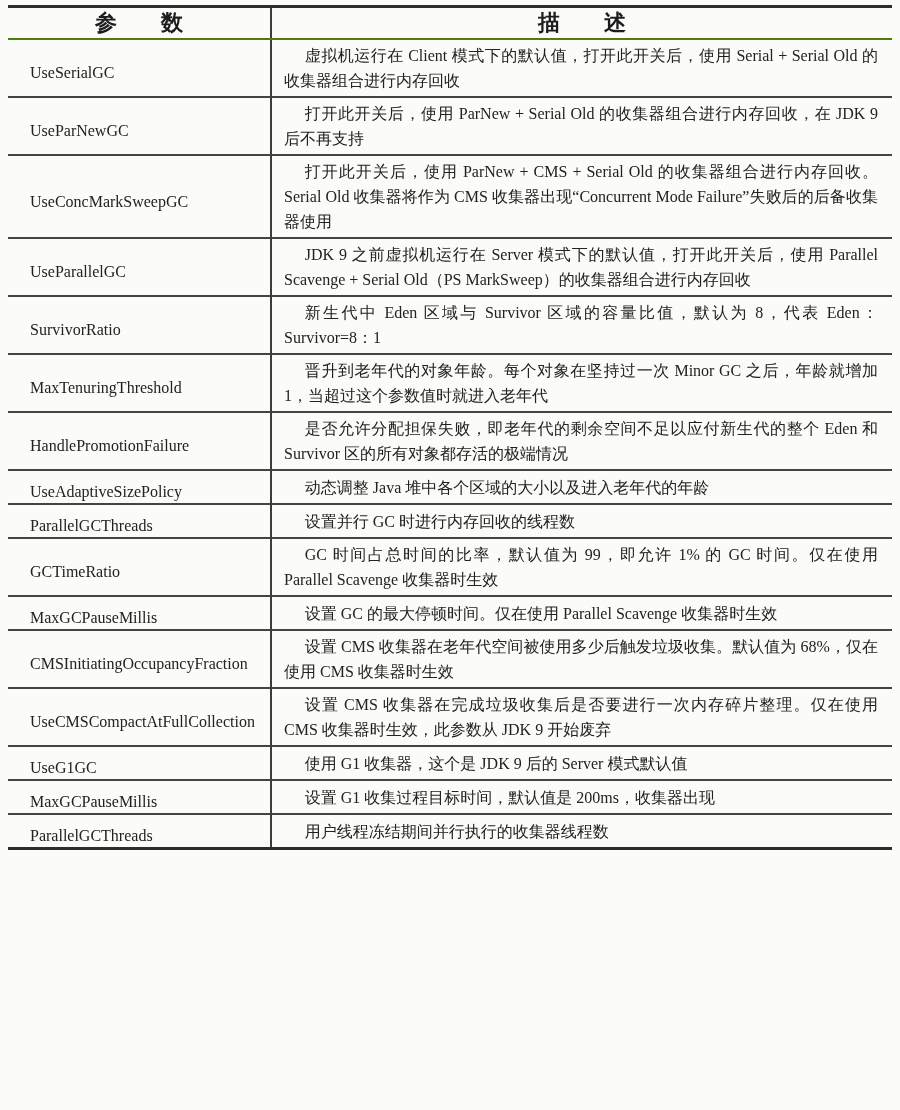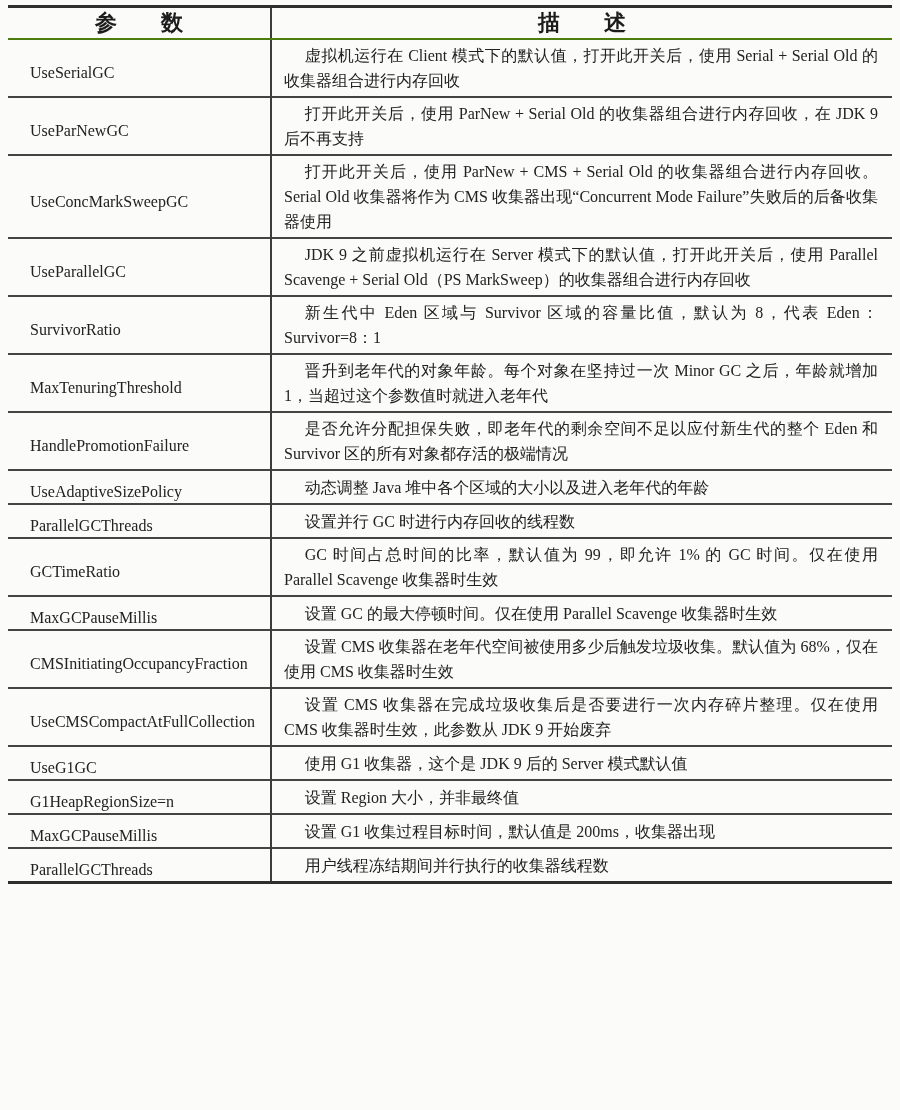--- a/index.html
+++ b/index.html
@@ -128,24 +128,20 @@
   </tr>
         <tr>
     <td class="param">UseCMSCompactAtFullCollection</td>
     <td class="desc">设置 CMS 收集器在完成垃圾收集后是否要进行一次内存碎片整理。仅在使用 CMS 收集器时生效，此参数从 JDK 9 开始废弃</td>
   </tr>
         <tr>
     <td class="param">UseG1GC</td>
     <td class="desc">使用 G1 收集器，这个是 JDK 9 后的 Server 模式默认值</td>
   </tr>
         <tr>
-    <td class="param">G1HeapRegionSize=n</td>
-    <td class="desc">设置 Region 大小，并非最终值</td>
-  </tr>
-        <tr>
     <td class="param">MaxGCPauseMillis</td>
     <td class="desc">设置 G1 收集过程目标时间，默认值是 200ms，收集器出现</td>
   </tr>
         <tr>
     <td class="param">ParallelGCThreads</td>
     <td class="desc">用户线程冻结期间并行执行的收集器线程数</td>
   </tr>
       </tbody>
   </table>
 </div>

